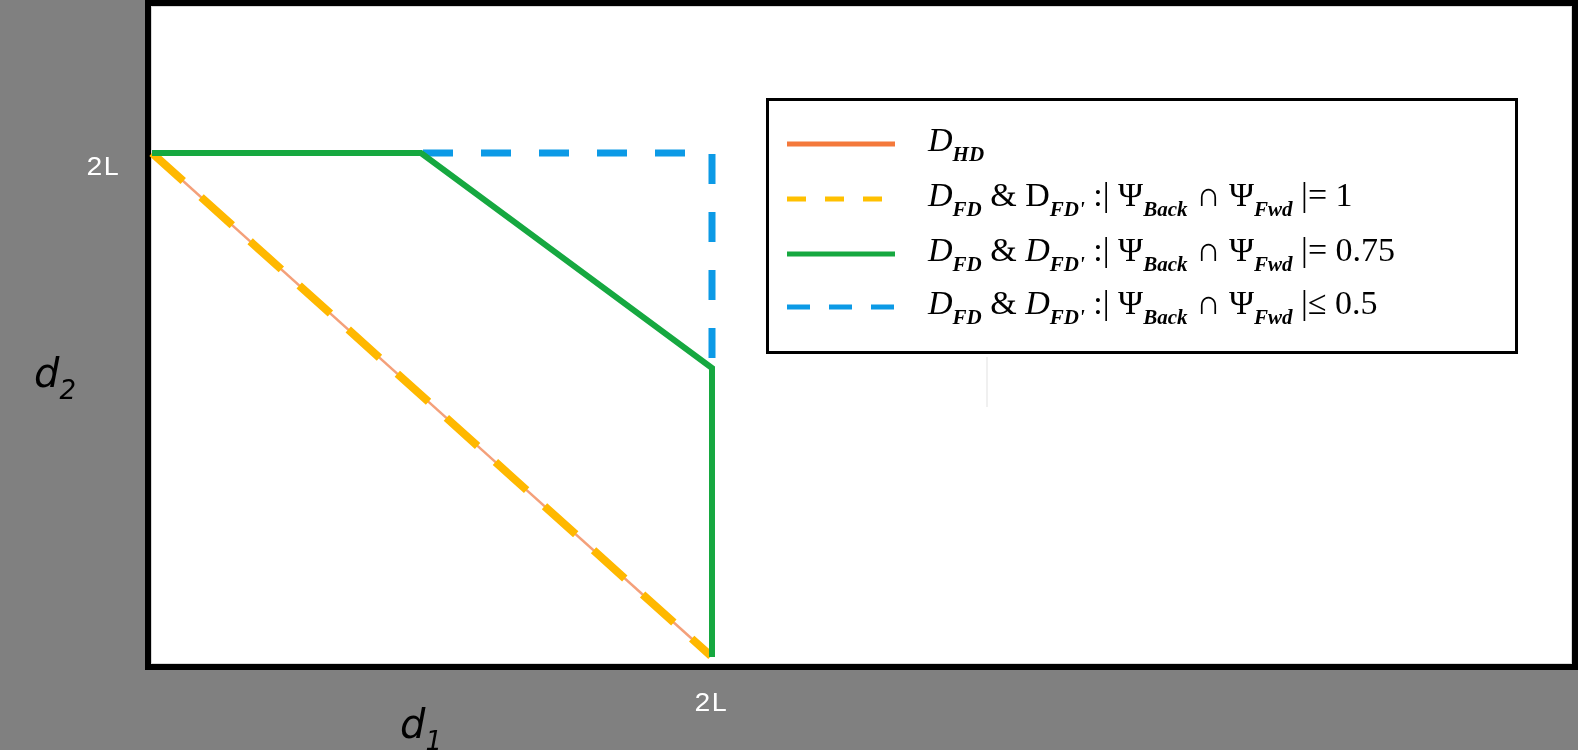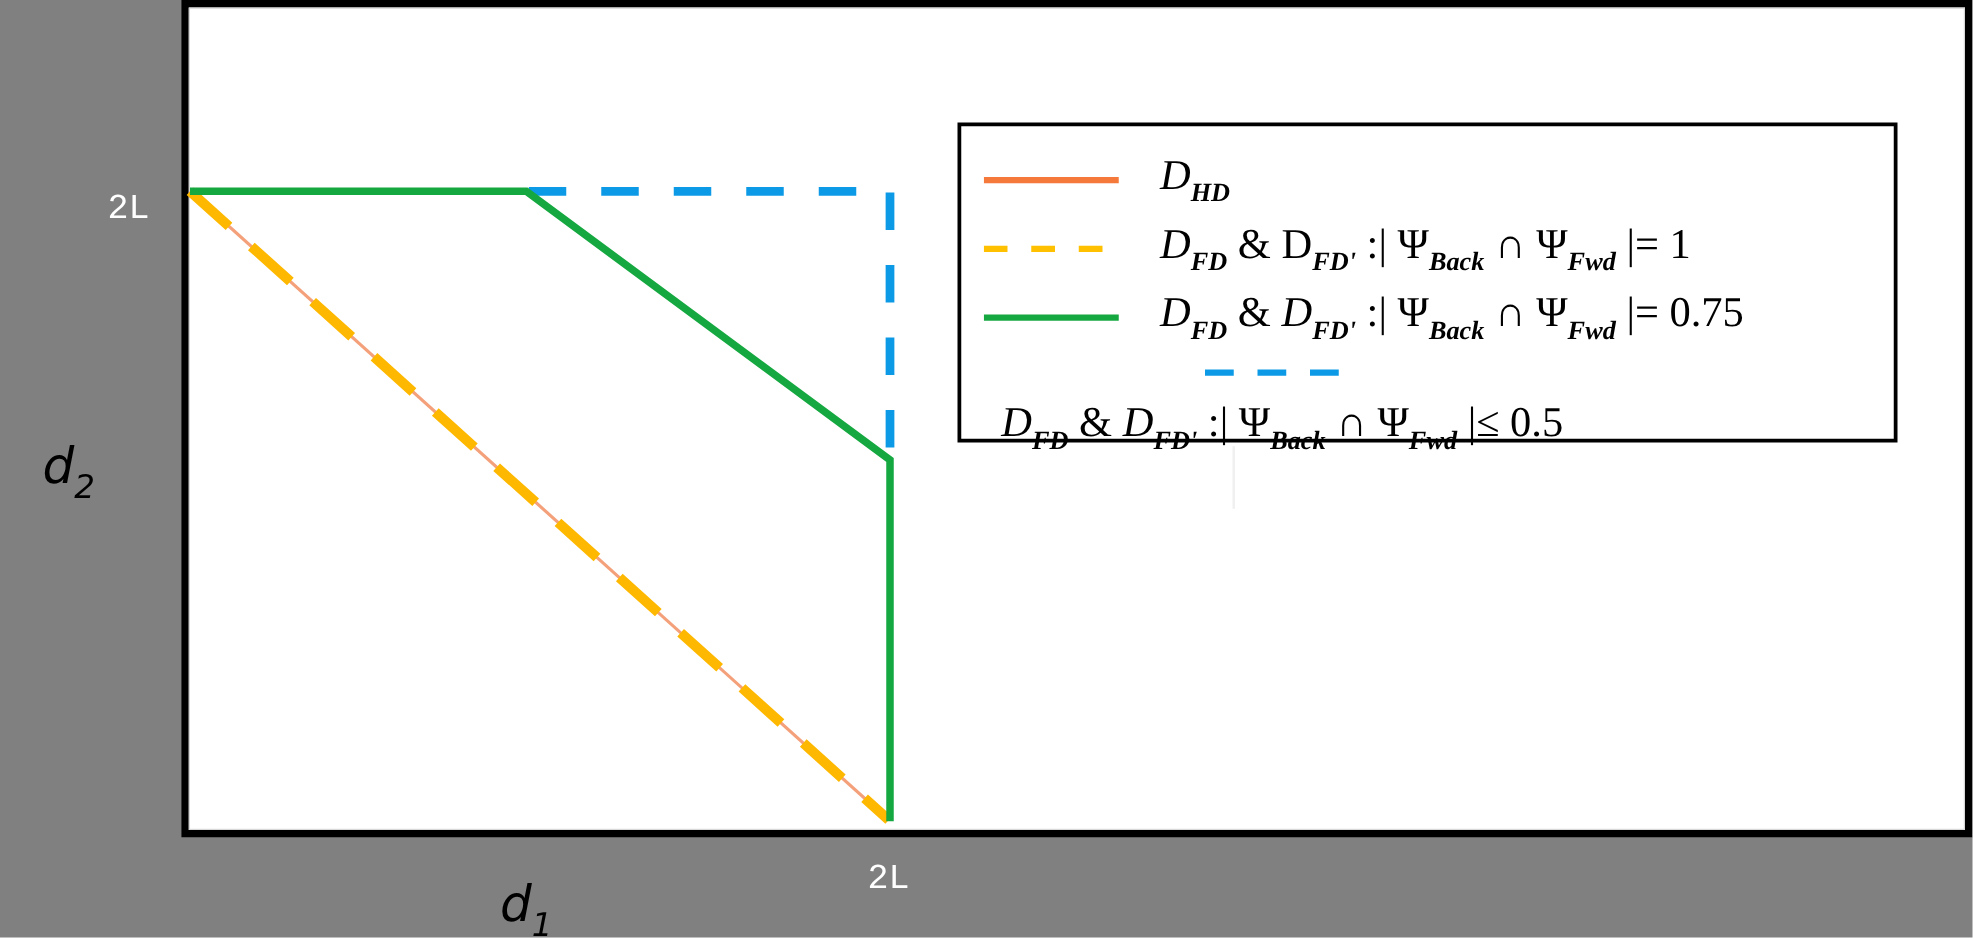--- a/index.html
+++ b/index.html
@@ -128,19 +128,19 @@
     <span class="legend-text"><i>D</i><sub>FD</sub><span> &amp; </span><span>D</span><sub>FD'</sub><span> :| Ψ</span><sub>Back</sub><span> ∩ Ψ</span><sub>Fwd</sub><span> |= 1</span></span>
   </div>
 
   <div class="legend-item" style="top:129px;">
     <svg class="legend-swatch" width="110" height="10">
       <line x1="0" y1="5" x2="108" y2="5" stroke="#16a840" stroke-width="5"></line>
     </svg>
     <span class="legend-text"><i>D</i><sub>FD</sub><span> &amp; </span><i>D</i><sub>FD'</sub><span> :| Ψ</span><sub>Back</sub><span> ∩ Ψ</span><sub>Fwd</sub><span> |= 0.75</span></span>
   </div>
 
-  <div class="legend-item" style="top:192px;flex-direction:column;">
+  <div class="legend-item" style="top:182px;">
     <svg class="legend-swatch" width="110" height="10">
       <line x1="0" y1="5" x2="108" y2="5" stroke="#0c9ae6" stroke-width="5" stroke-dasharray="23 19"></line>
     </svg>
     <span class="legend-text"><i>D</i><sub>FD</sub><span> &amp; </span><i>D</i><sub>FD'</sub><span> :| Ψ</span><sub>Back</sub><span> ∩ Ψ</span><sub>Fwd</sub><span> |≤ 0.5</span></span>
   </div>
 </div>
 
 </body></html>

